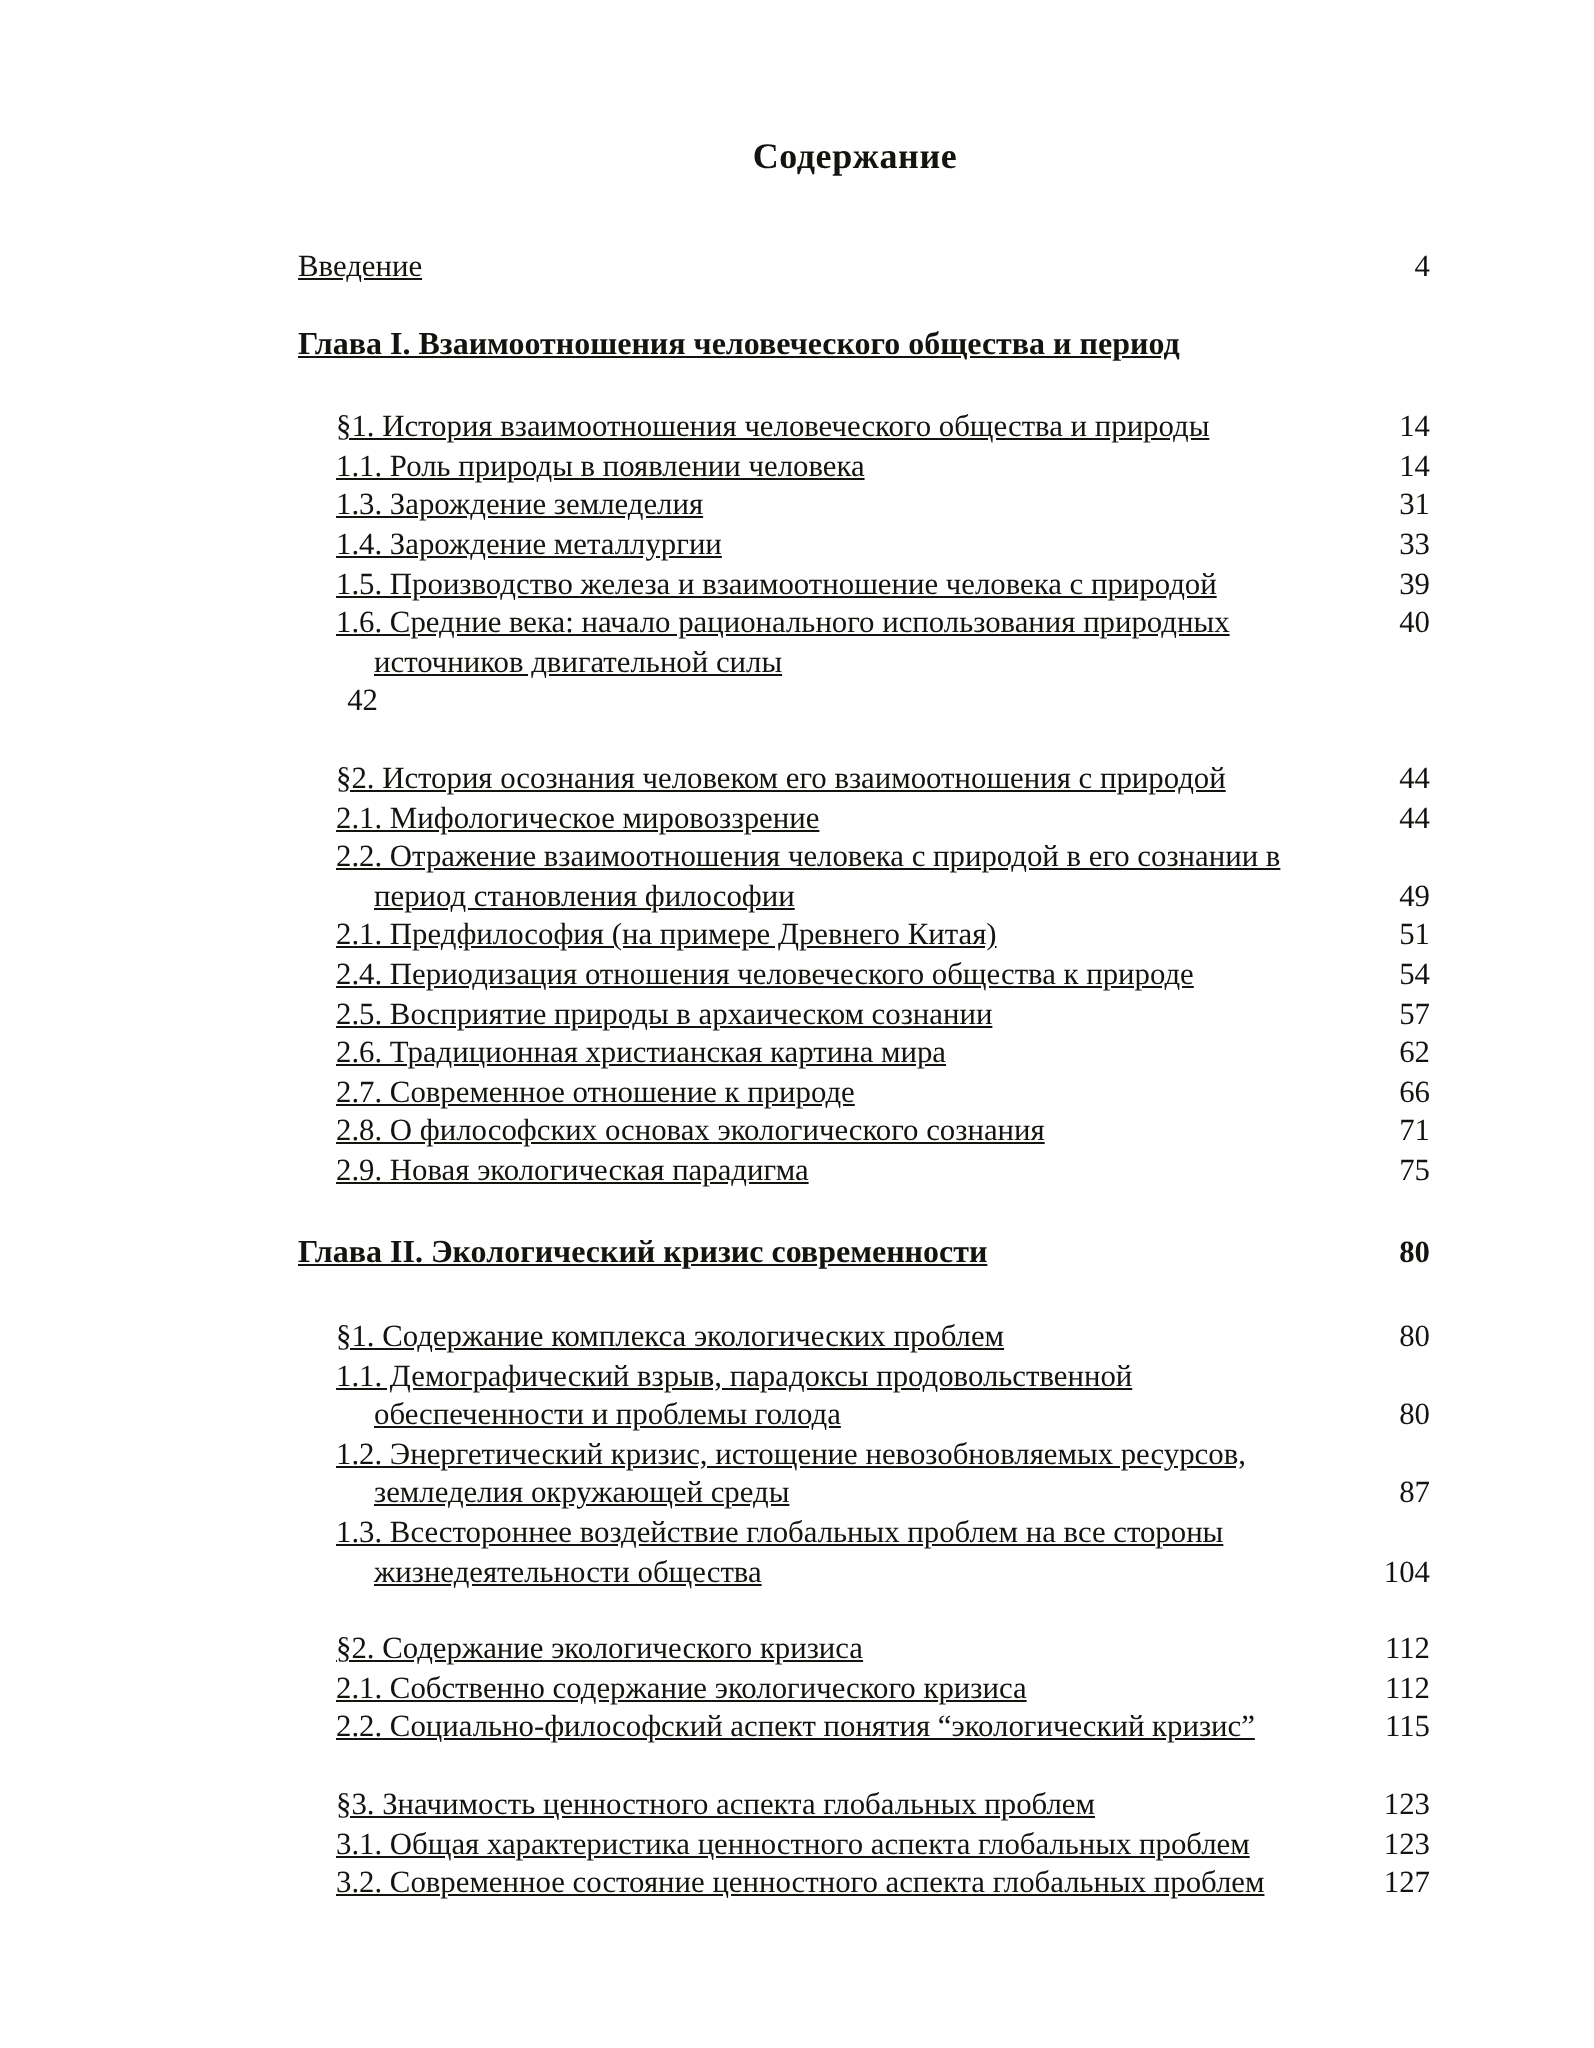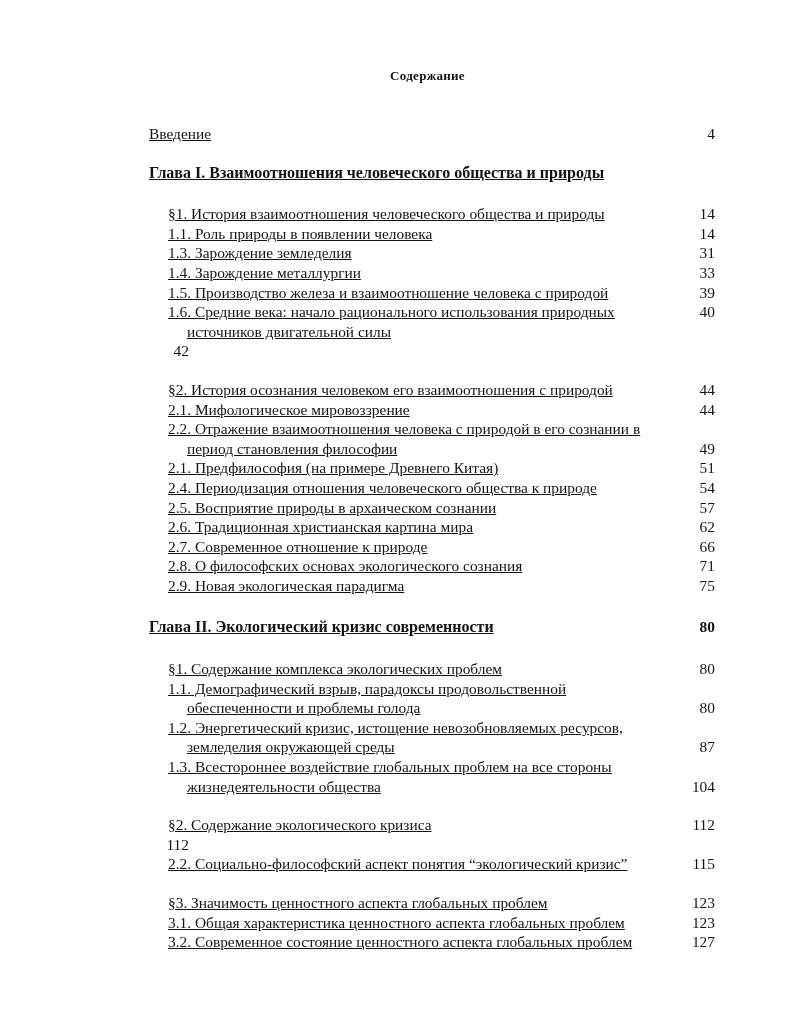--- a/index.html
+++ b/index.html
@@ -19,21 +19,21 @@
     -webkit-font-smoothing: antialiased;
   }
 
   
   .doc-title {
     position: absolute;
     top: 68px;
     left: 0;
     width: 797px;
     text-align: center;
-    font-size: 13px;
+    font-size: 18px;
     font-weight: bold;
     letter-spacing: 0.3px;
     padding-left: 58px;
     box-sizing: border-box;
   }
 
   
   .toc {
     position: absolute;
     top: 124px;
@@ -101,21 +101,21 @@
   <div class="toc">
 
     <div class="row lvl-top">
       <span class="label">Введение</span>
       <span class="pageno">4</span>
     </div>
 
     <div class="gap-md"></div>
 
     <div class="row chapter">
-      <span class="label">Глава I. Взаимоотношения человеческого общества и природы</span>
+      <span class="label">Глава I. Взаимоотношения человеческого общества и период</span>
       <span class="pageno"></span>
     </div>
 
     <div class="gap-lg"></div>
 
     <div class="row lvl-sec">
       <span class="label">§1. История взаимоотношения человеческого общества и природы</span>
       <span class="pageno">14</span>
     </div>
     <div class="row lvl-sub">
@@ -211,20 +211,21 @@
       <span class="pageno bottom-align">104</span>
     </div>
 
     <div class="gap-md"></div>
 
     <div class="row lvl-sec">
       <span class="label">§2. Содержание экологического кризиса</span>
       <span class="pageno">112</span>
     </div>
     <div class="row lvl-sub">
+      <span class="label">2.1. Собственно содержание экологического кризиса</span>
       <span class="pageno">112</span>
     </div>
     <div class="row lvl-sub">
       <span class="label">2.2. Социально-философский аспект понятия “экологический кризис”</span>
       <span class="pageno">115</span>
     </div>
 
     <div class="gap-md"></div>
 
     <div class="row lvl-sec">

